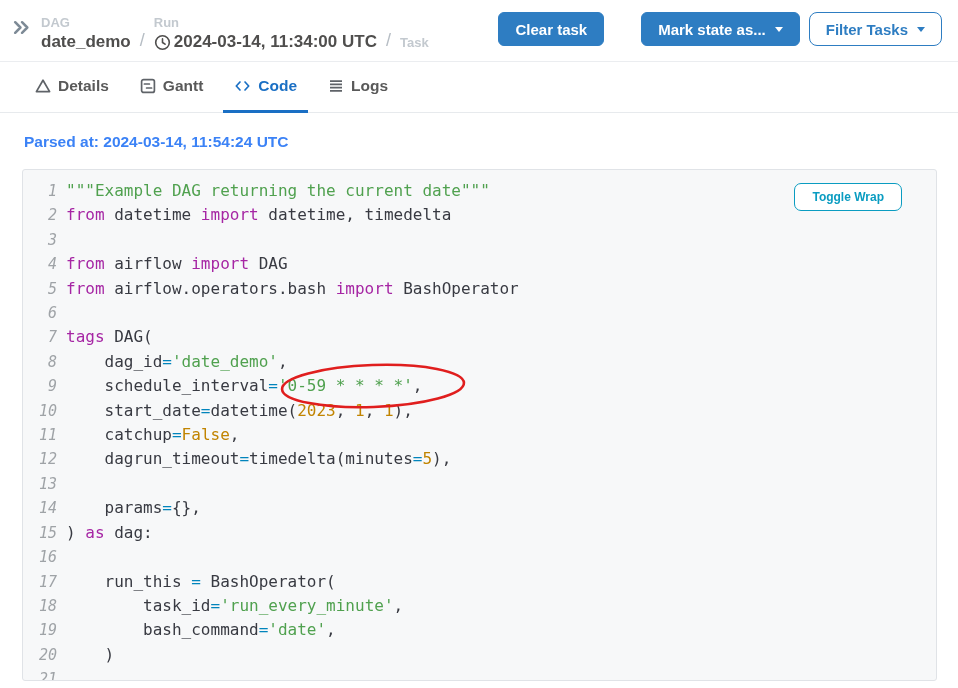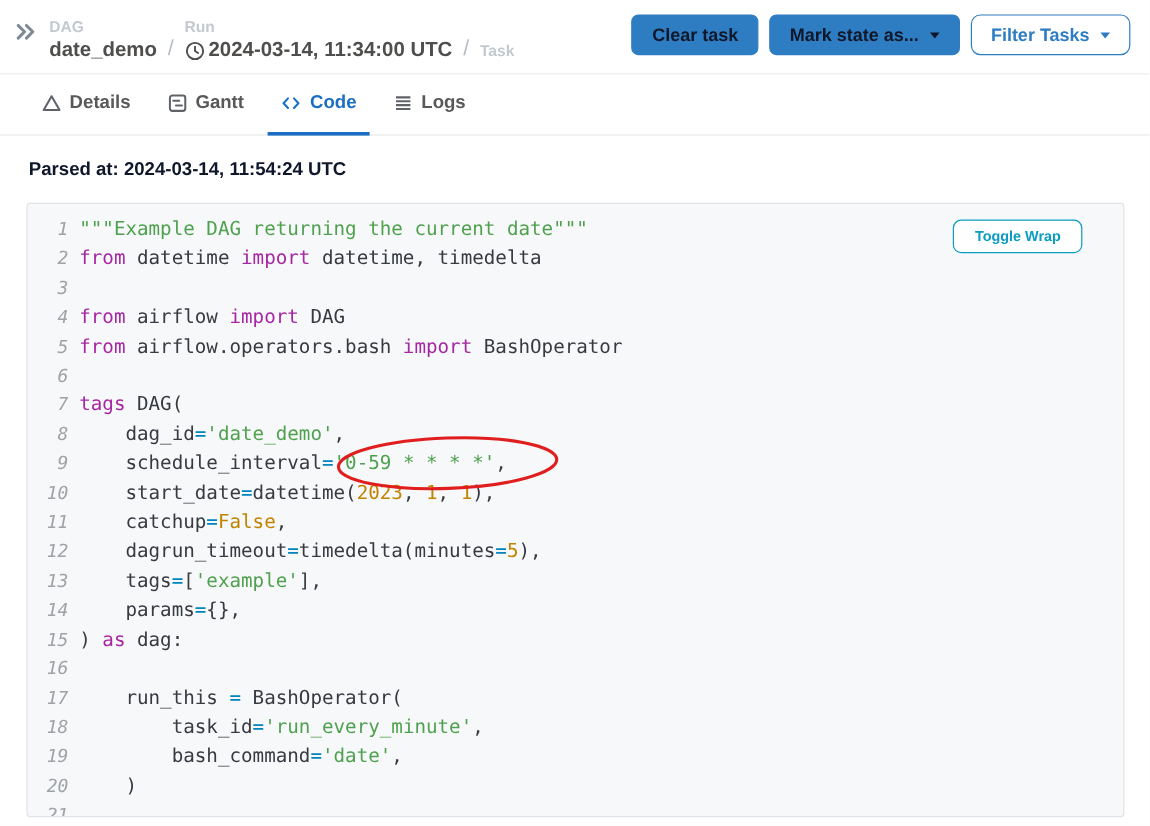--- a/index.html
+++ b/index.html
@@ -12,38 +12,38 @@
   .expand-ic { align-self:center; margin:2px 10px 6px 0; flex:0 0 auto; }
   .breadcrumb { display:flex; align-items:flex-end; gap:9px; }
   .crumb { display:flex; flex-direction:column; }
   .crumb-label { font-size:13px; font-weight:700; color:#c3c9cf; margin-bottom:2px; }
   .crumb-value { font-size:17px; font-weight:700; color:#4f4e4d; display:flex;
                  align-items:center; gap:3px; white-space:nowrap; }
   .crumb-sep { font-size:18px; color:#b6bdc4; padding-bottom:1px; }
   .hdr-buttons { margin-left:auto; display:flex; gap:9px; align-self:center; margin-bottom:4px; }
   .btn { font-size:15px; font-weight:700; height:34px; padding:0 16px; border-radius:6px;
          cursor:pointer; display:inline-flex; align-items:center; }
-  .btn-solid { background:var(--accent-blue,#2e7dc2); border:1px solid var(--accent-blue,#2e7dc2); color:#0f172a; }
+  .btn-solid { background:var(--accent-blue,#2e7dc2); border:1px solid var(--accent-blue,#2e7dc2); color:#ffffff;margin-left:28px; }
   .btn-outline { background:#fff; border:1.5px solid var(--accent-blue,#2e7dc2);
                  color:var(--accent-blue,#2e7dc2); border-radius:8px; }
   .caret { display:inline-block; width:0; height:0; border-left:4.5px solid transparent;
            border-right:4.5px solid transparent; border-top:5px solid currentColor; margin-left:9px; }
 
   
   .tabs { display:flex; gap:9px; padding:0 0 0 24px; height:51px; align-items:stretch;
           border-bottom:1px solid #e7eaed; }
   .tab { display:flex; align-items:center; gap:7px; padding:0 11px; font-size:15.5px;
          font-weight:700; color:#595959; border:none; background:none; cursor:pointer;
          border-bottom:3px solid transparent; margin-bottom:-1px; }
   .tab .tab-ic { display:inline-flex; }
   .tab.active { color:var(--tab-blue,#1a6fc4); border-bottom-color:var(--tab-blue,#1a6fc4); }
   .tab.active svg * { stroke:var(--tab-blue,#1a6fc4); }
 
   
-  .parsed-at { margin:20px 24px 18px 24px; font-size:15.5px; font-weight:700; color:#0f172a; }
+  .parsed-at { margin:20px 24px 18px 24px; font-size:15.5px; font-weight:700; color:#3b82f6; }
 
   
   .code-panel { position:relative; margin:0 21px 0 22px; height:512px; overflow:hidden;
                 background:#f7f8f9; border:1px solid #e0e3e7; border-radius:3px; padding-top:9px; }
   .toggle-wrap { position:absolute; top:13px; right:34px; background:#fff;
                  border:1.5px solid var(--teal,#0a9cc1); color:var(--teal,#0a9cc1);
                  font-size:12px; font-weight:700; padding:6px 17px; border-radius:7px; cursor:pointer;
                  font-family:"Liberation Sans", sans-serif; }
   .code-lines { font-family:"DejaVu Sans Mono", monospace; font-size:16px; line-height:24.4px; }
   .code-line { display:flex; }
@@ -188,21 +188,20 @@
       <div class="code-line">
         <span class="ln">11</span>
         <span class="code-text"><span class="tok-p">    catchup</span><span class="tok-o">=</span><span class="tok-n">False</span><span class="tok-p">,</span></span>
       </div>
       <div class="code-line">
         <span class="ln">12</span>
         <span class="code-text"><span class="tok-p">    dagrun_timeout</span><span class="tok-o">=</span><span class="tok-p">timedelta(minutes</span><span class="tok-o">=</span><span class="tok-n">5</span><span class="tok-p">),</span></span>
       </div>
       <div class="code-line">
         <span class="ln">13</span>
-        <span class="code-text"><span class="tok-p">    tags</span><span class="tok-o">=</span><span class="tok-p">[</span><span class="tok-s">'example'</span><span class="tok-p">],</span></span>
       </div>
       <div class="code-line">
         <span class="ln">14</span>
         <span class="code-text"><span class="tok-p">    params</span><span class="tok-o">=</span><span class="tok-p">{},</span></span>
       </div>
       <div class="code-line">
         <span class="ln">15</span>
         <span class="code-text"><span class="tok-p">) </span><span class="tok-k">as</span><span class="tok-p"> dag:</span></span>
       </div>
       <div class="code-line">

